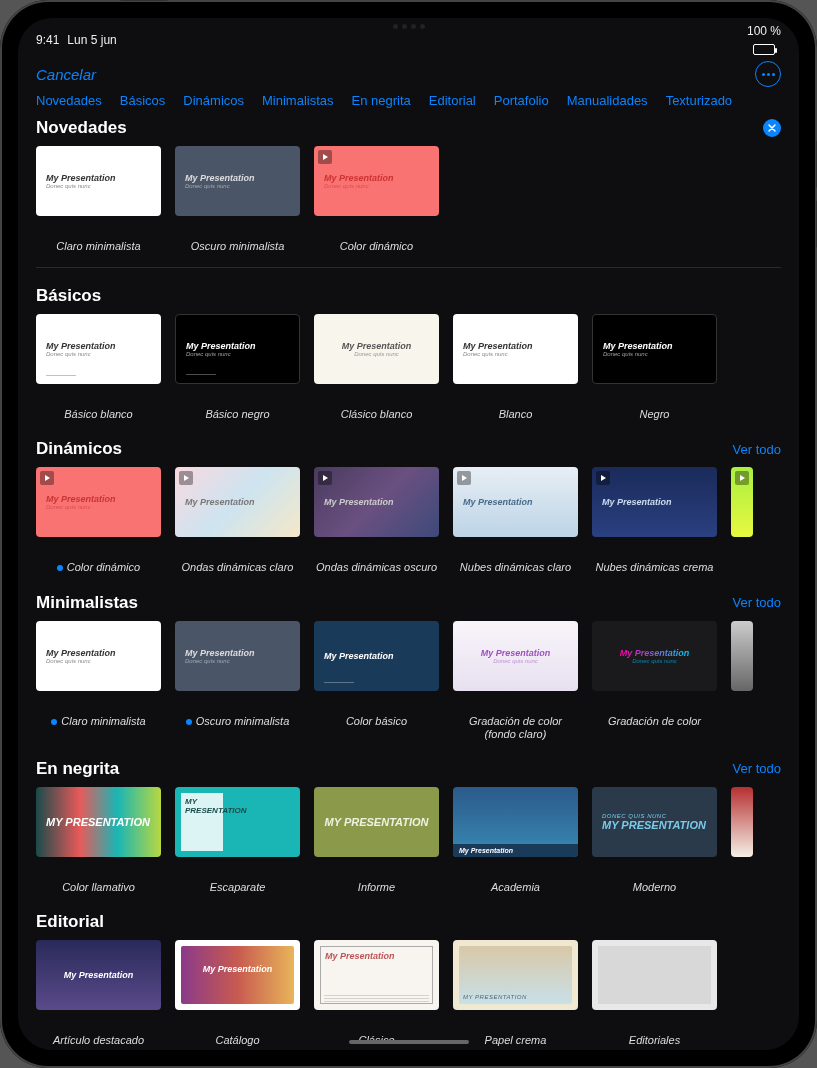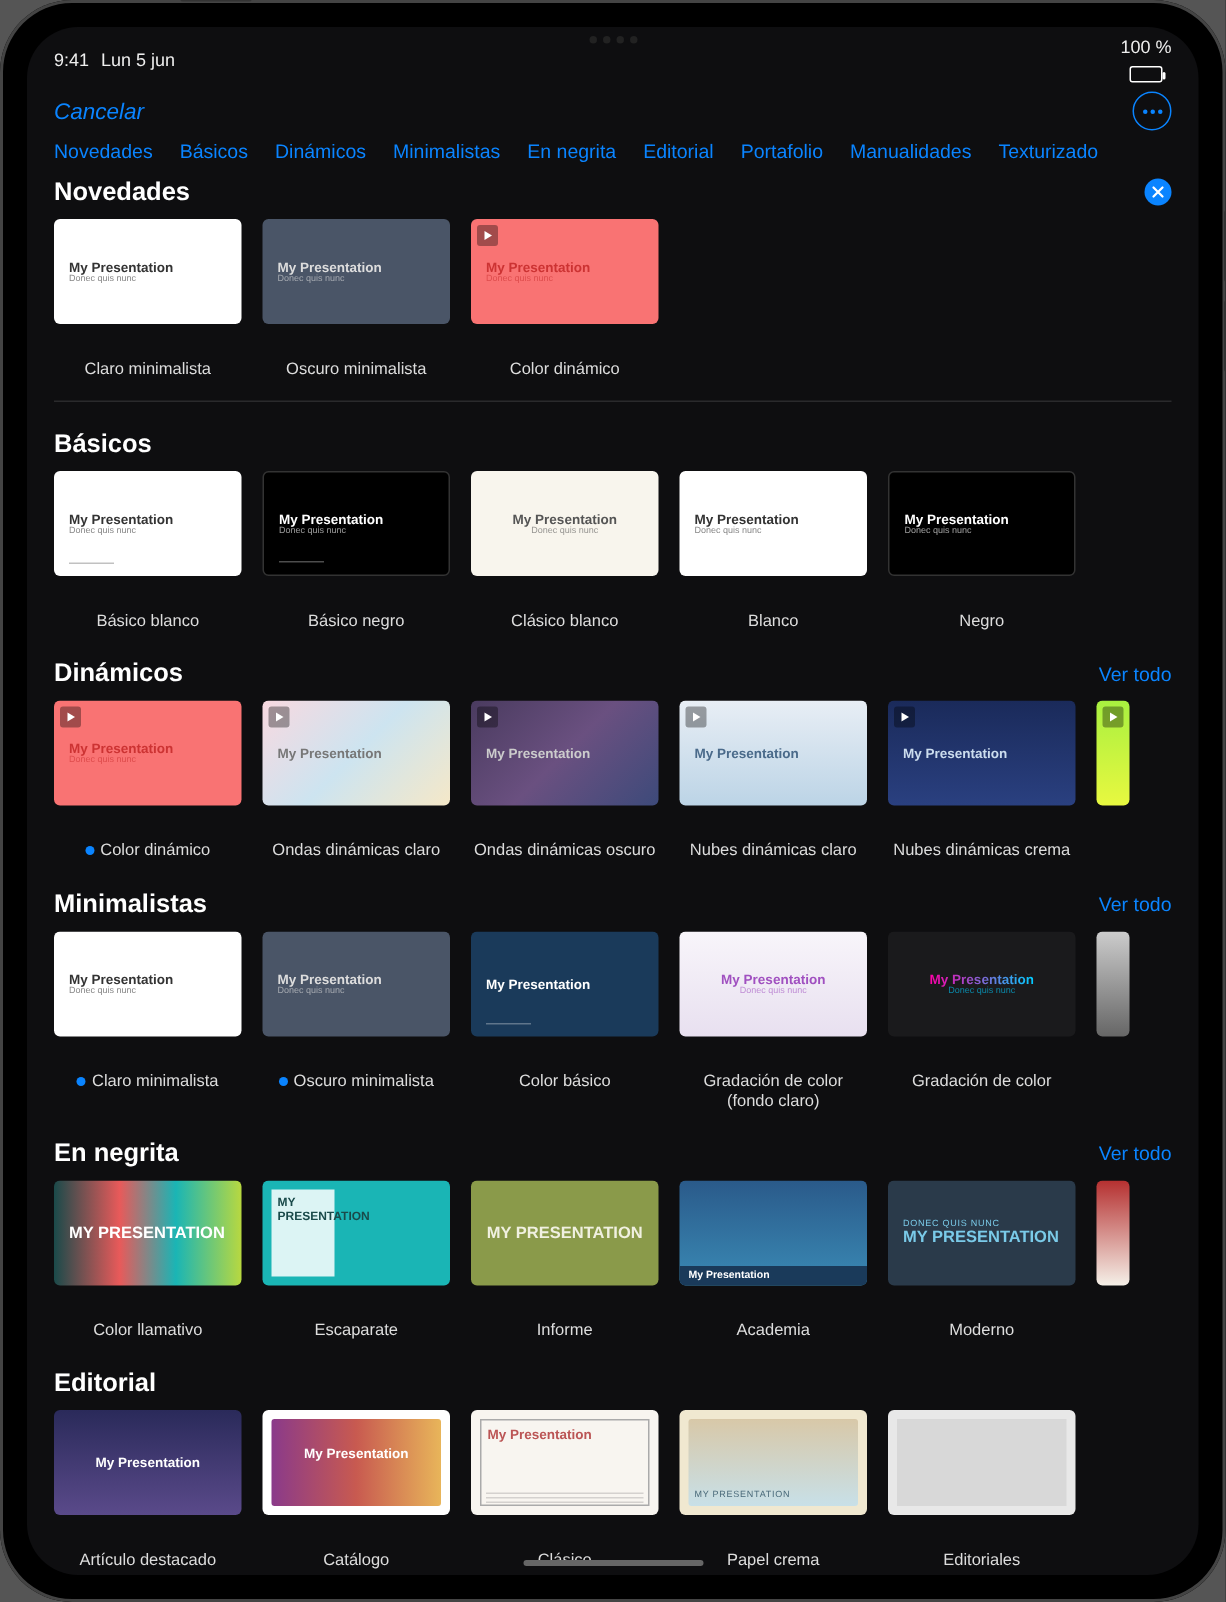--- a/index.html
+++ b/index.html
@@ -56,21 +56,21 @@
   .section-head { display: flex; justify-content: space-between; align-items: center; margin-bottom: 8px; }
   .section-title { font-size: 17px; font-weight: 600; }
   .see-all { font-size: 13px; color: #0a84ff; cursor: pointer; }
   .close-sec {
     width: 18px; height: 18px; border-radius: 50%;
     background: #0a84ff; display: flex; align-items: center; justify-content: center;
     cursor: pointer;
   }
   .close-sec svg { width: 10px; height: 10px; }
   .grid { display: flex; gap: 14px; overflow: hidden; }
-  .theme { width: 125px; flex: 0 0 125px; cursor: pointer; }
+  .theme { width: 125px; flex: 0 0 125px; cursor: pointer; font-style: italic; }
   .theme.peek { flex: 0 0 22px; width: 22px; }
   .thumb {
     width: 125px; height: 70px; border-radius: 4px; position: relative;
     display: flex; flex-direction: column; justify-content: center;
     padding: 8px 10px; overflow: hidden; color: #444;
     font-size: 9px;
   }
   .theme.peek .thumb { width: 22px; padding: 0; }
   .thumb .pres-title { font-weight: 600; font-size: 9px; }
   .thumb .sub { font-size: 6px; opacity: .6; }

